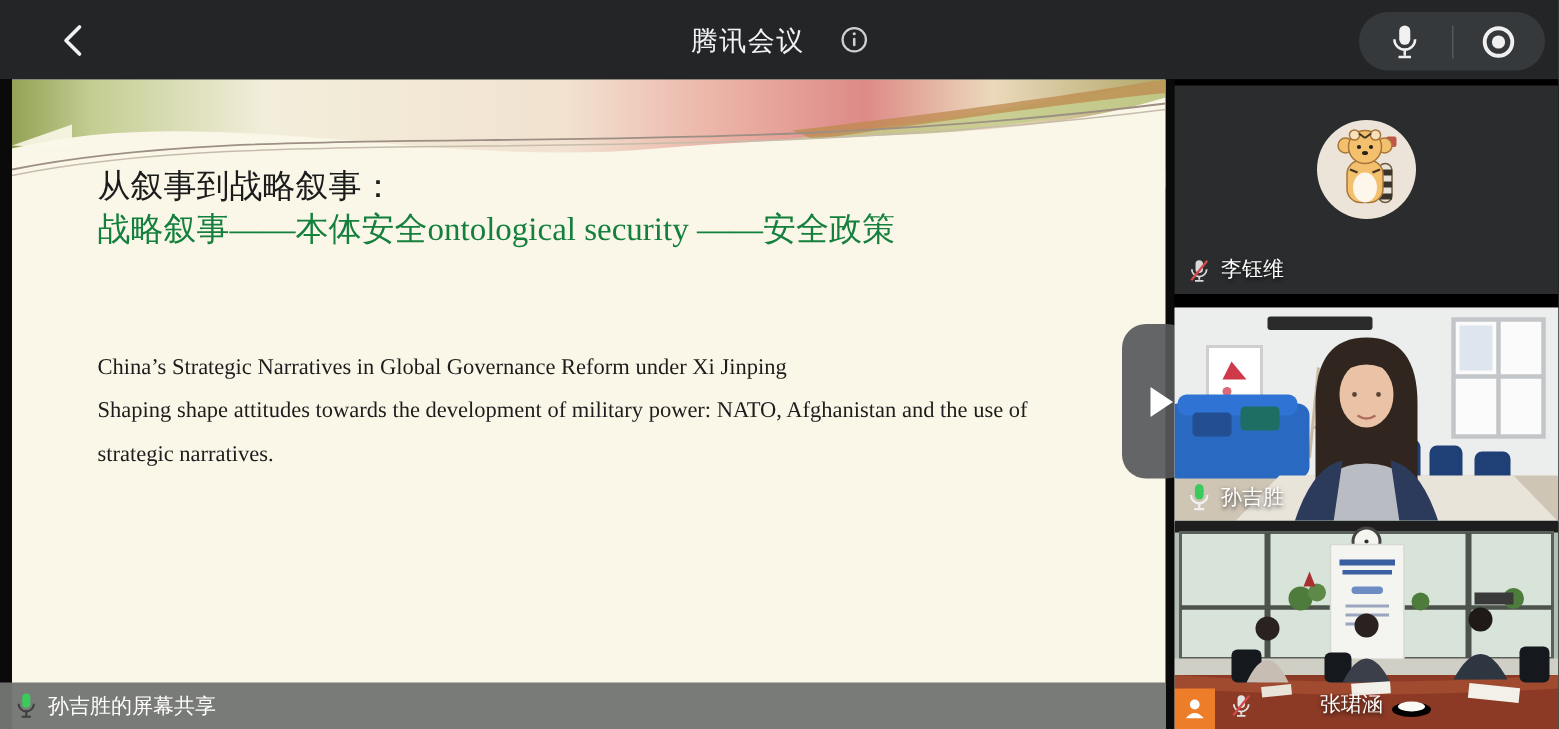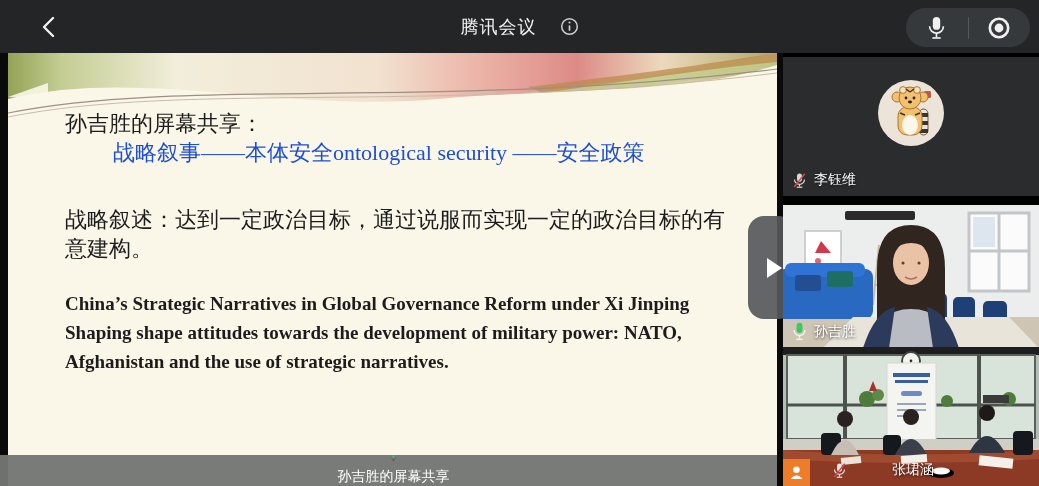--- a/index.html
+++ b/index.html
@@ -24,49 +24,49 @@
   .main { position:absolute; left:0; top:53px; width:1039px; height:433px; background:#050505; }
 
   .share-area { position:absolute; left:0; top:0; width:783px; height:433px; background:#0a0a0a; }
   .slide { position:absolute; left:8px; top:0; width:769px; height:433px;
            background:#faf7e8; overflow:hidden; }
   .slide-deco { position:absolute; left:0; top:0; width:769px; height:72px; }
   .slide-text { position:absolute; left:57px; top:56px; width:660px;
                 font-family:"Liberation Serif","DejaVu Serif",serif; }
   .s-line { line-height:29px; }
   .t-black { color:#1c1c1c; }
-  .t-blue  { color:#1d4ed8;margin-left:48px; }
+  .t-blue  { color:#15803d; }
   .cn { font-size:22px; }
-  .en { font-size:19px;font-weight:bold; }
+  .en { font-size:15px; }
   .gap-sm { height:8px; } .gap-md { height:26px; } .gap-lg { height:30px; }
 
   .share-bar { position:absolute; left:0; bottom:0; width:777px; height:31px;
                background:rgba(116,118,116,0.96); display:flex; align-items:center;
-               padding-left:10px; gap:7px;flex-direction:column; }
+               padding-left:10px; gap:7px; }
   .share-bar .share-label { color:#fff; font-size:14px; }
 
   .expand-tab { position:absolute; left:748px; top:163px; width:46px; height:103px;
                 background:rgba(86,88,90,0.92); border-radius:16px; cursor:pointer;
                 display:flex; align-items:center; justify-content:center; }
   .expand-tab .tri { width:0; height:0; border-left:15px solid #fff;
                      border-top:10px solid transparent; border-bottom:10px solid transparent; margin-left:6px; }
 
   
   .sidebar { position:absolute; left:783px; top:0; width:256px; height:433px; background:#000;padding-left:45px; }
   .tile { position:absolute; left:0; width:256px; overflow:hidden; cursor:pointer; }
   .tile-1 { top:4px;   height:139px; background:#2a2c2d; }
   .tile-2 { top:152px; height:143px; background:#dfe0e2; }
   .tile-3 { top:294px; height:139px; background:#aab8ae; }
   .tile svg.scene { position:absolute; left:0; top:0; width:100%; height:100%; }
 
   .avatar-wrap { position:absolute; left:0; top:22px; width:256px; display:flex; justify-content:center; }
 
   .name-row { position:absolute; left:8px; bottom:7px; display:flex; align-items:center; gap:6px; z-index:3; }
   .name-row .pname { color:#fff; font-size:14px; text-shadow:0 1px 3px rgba(0,0,0,.75); }
-  .tile-3 .name-row { left:48px;gap:44px; }
+  .tile-3 .name-row { left:36px;gap:44px; }
 
   .member-badge { position:absolute; left:0; bottom:0; width:27px; height:27px;
                   background:#ee7d2a; display:flex; align-items:center; justify-content:center; z-index:3; }
 </style>
 </head>
 <body>
 
 <div class="app">
 
   <div class="topbar">
@@ -124,25 +124,24 @@
           <rect y="62" width="769" height="10" fill="#faf7e8"></rect>
           <path d="M300,58 C470,50 640,26 769,0 L769,14 C640,36 470,56 300,62 Z" fill="#c3cc8c" opacity="0.85"></path>
           <path d="M520,34 C640,20 720,8 769,0 L769,9 C700,16 620,28 535,40 Z" fill="#bd8a4e" opacity="0.75"></path>
           <path d="M0,72 L0,46 C130,14 280,60 430,46 C570,34 670,42 769,12 L769,72 Z" fill="#faf7e8"></path>
           <path d="M0,60 C180,24 430,58 769,16" stroke="#9d8f84" stroke-width="1.2" fill="none"></path>
           <path d="M0,64 C180,28 430,62 769,20" stroke="#c7bcab" stroke-width="1" fill="none"></path>
           <path d="M0,44 L40,30 L40,46 Z" fill="#faf7e8" opacity="0.9"></path>
         </svg>
 
         <div class="slide-text">
-          <div class="s-line cn t-black">孙吉胜的屏幕共享：</div>
+          <div class="s-line cn t-black">从叙事到战略叙事：</div>
           <div class="s-line cn t-blue">战略叙事——本体安全ontological security ——安全政策</div>
           <div class="gap-lg"></div>
           <div class="gap-sm"></div>
-          <div class="s-line cn t-black">战略叙述：达到一定政治目标，通过说服而实现一定的政治目标的有意建构。</div>
           <div class="gap-md"></div>
           <div class="s-line en t-black">China’s Strategic Narratives in Global Governance Reform under Xi Jinping</div>
           <div class="s-line en t-black">Shaping shape attitudes towards the development of military power: NATO, Afghanistan and the use of strategic narratives.</div>
         </div>
       </div>
 
       <div class="share-bar">
         <svg width="15" height="19" viewBox="0 0 22 26">
           <rect x="7" y="1" width="8" height="14" rx="4" fill="#3bca5c"></rect>
           <path d="M3.5,11 a7.5,7.5 0 0 0 15,0" fill="none" stroke="#3d3f3d" stroke-width="2"></path>

